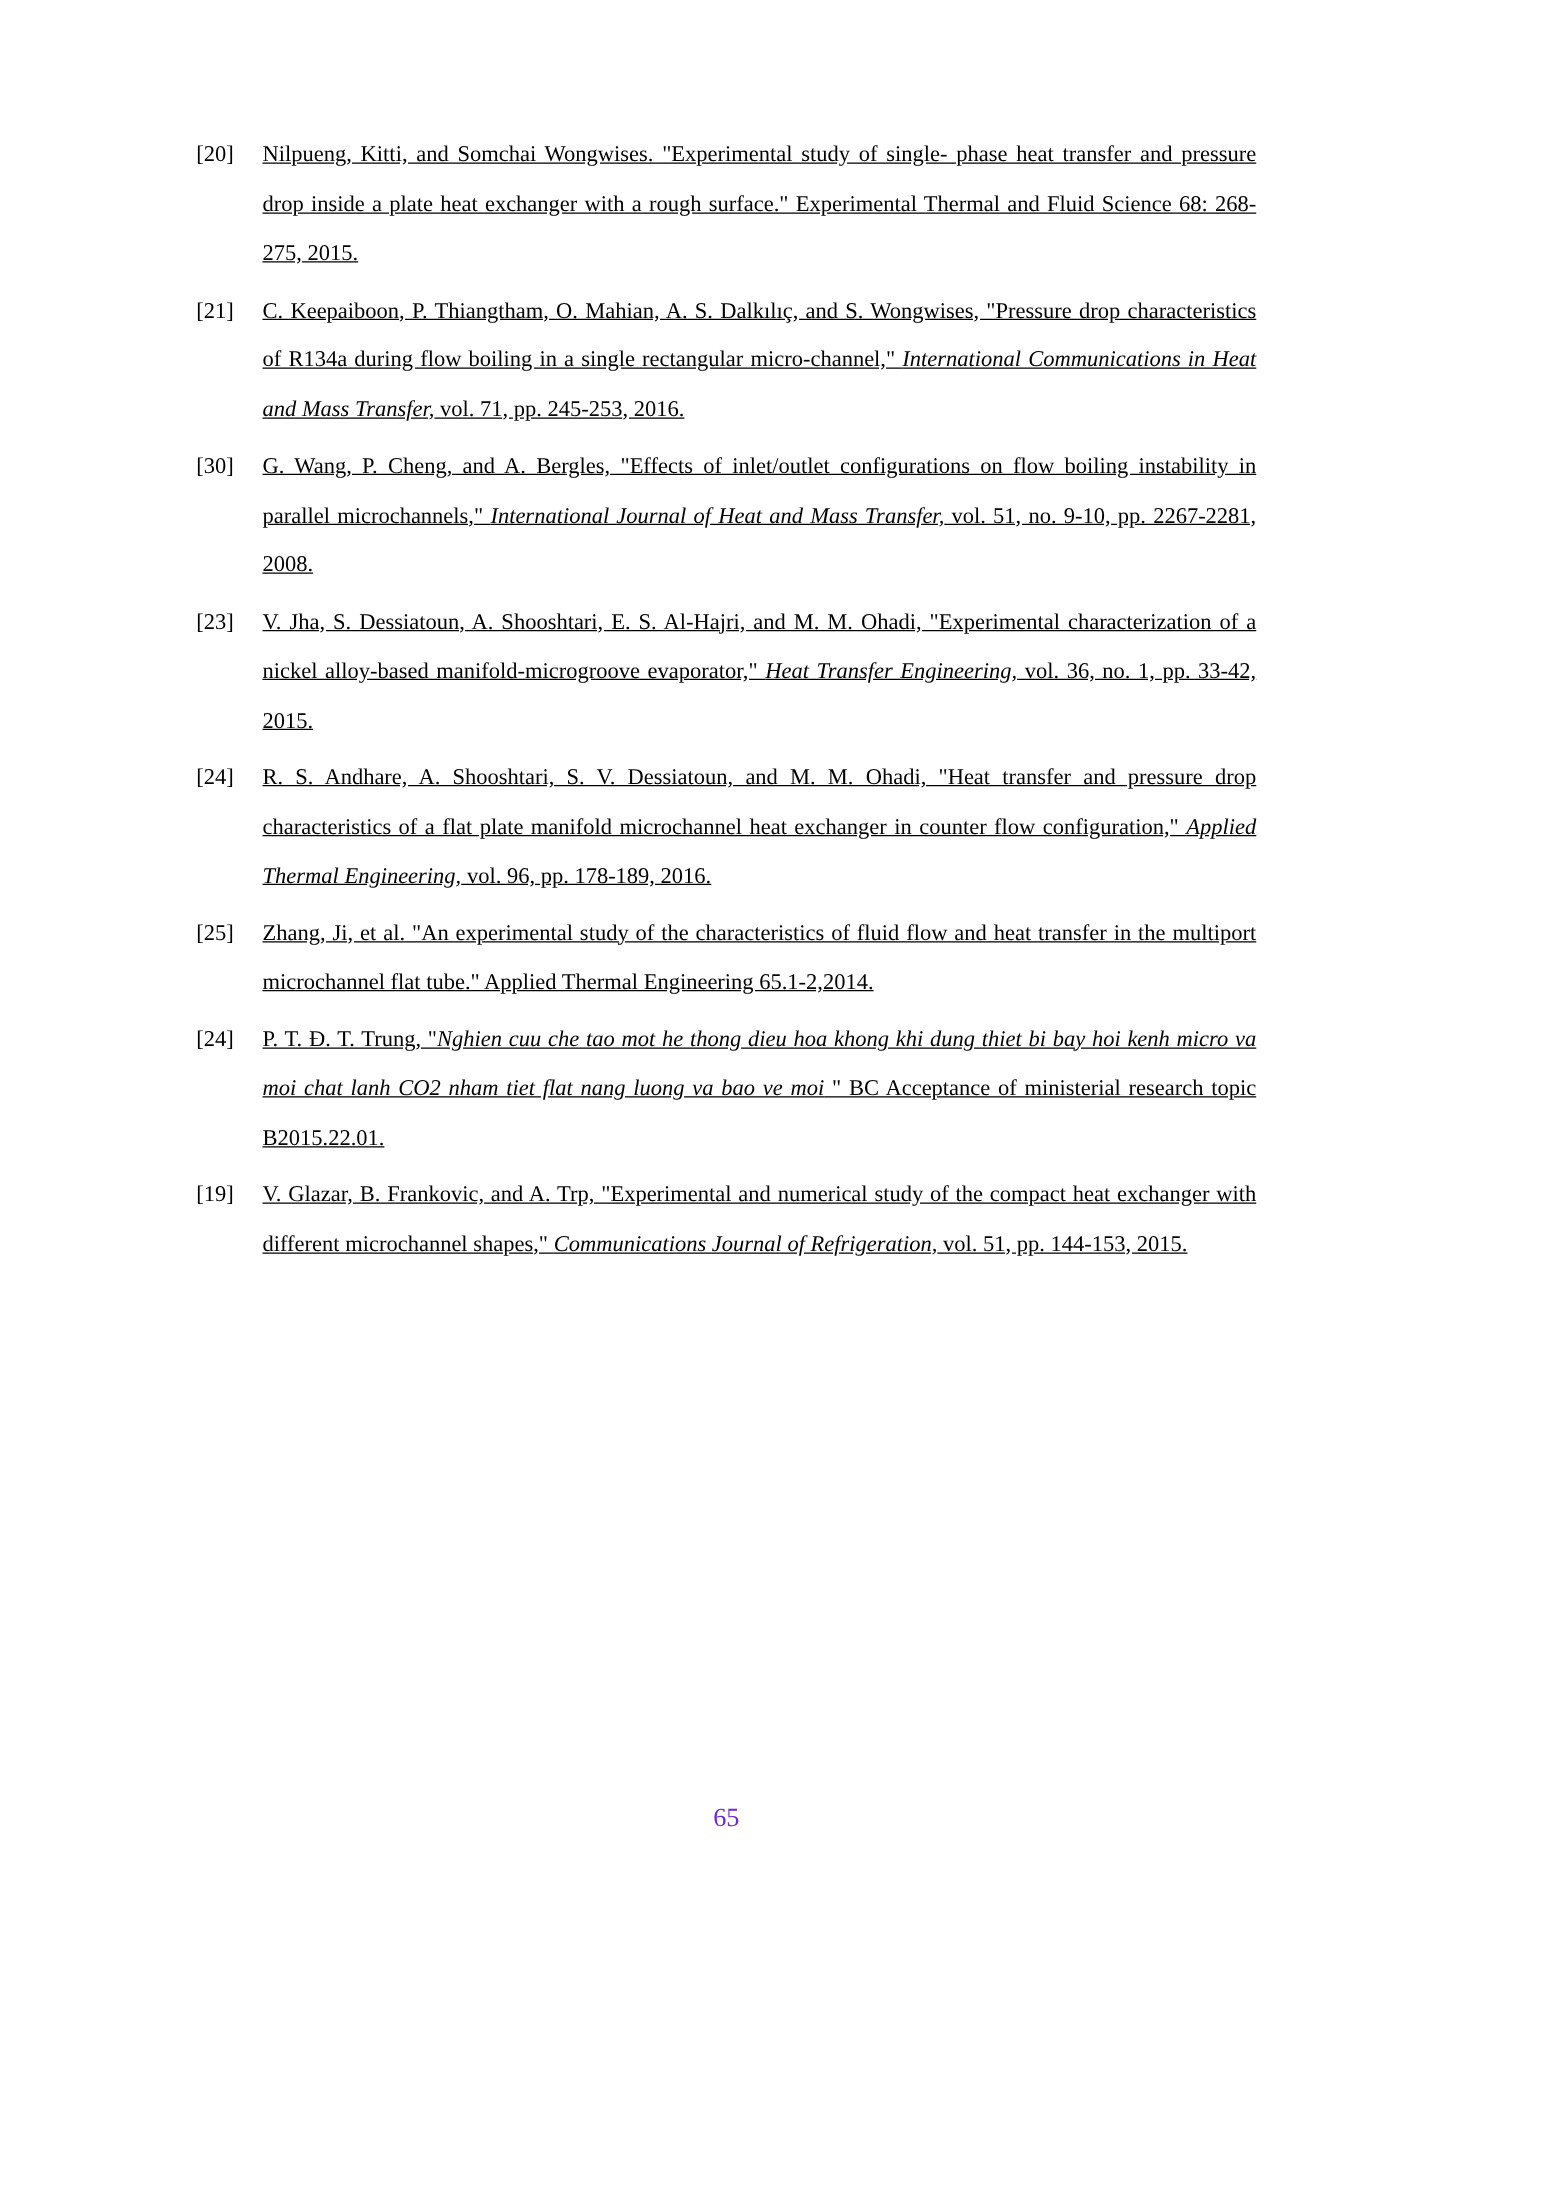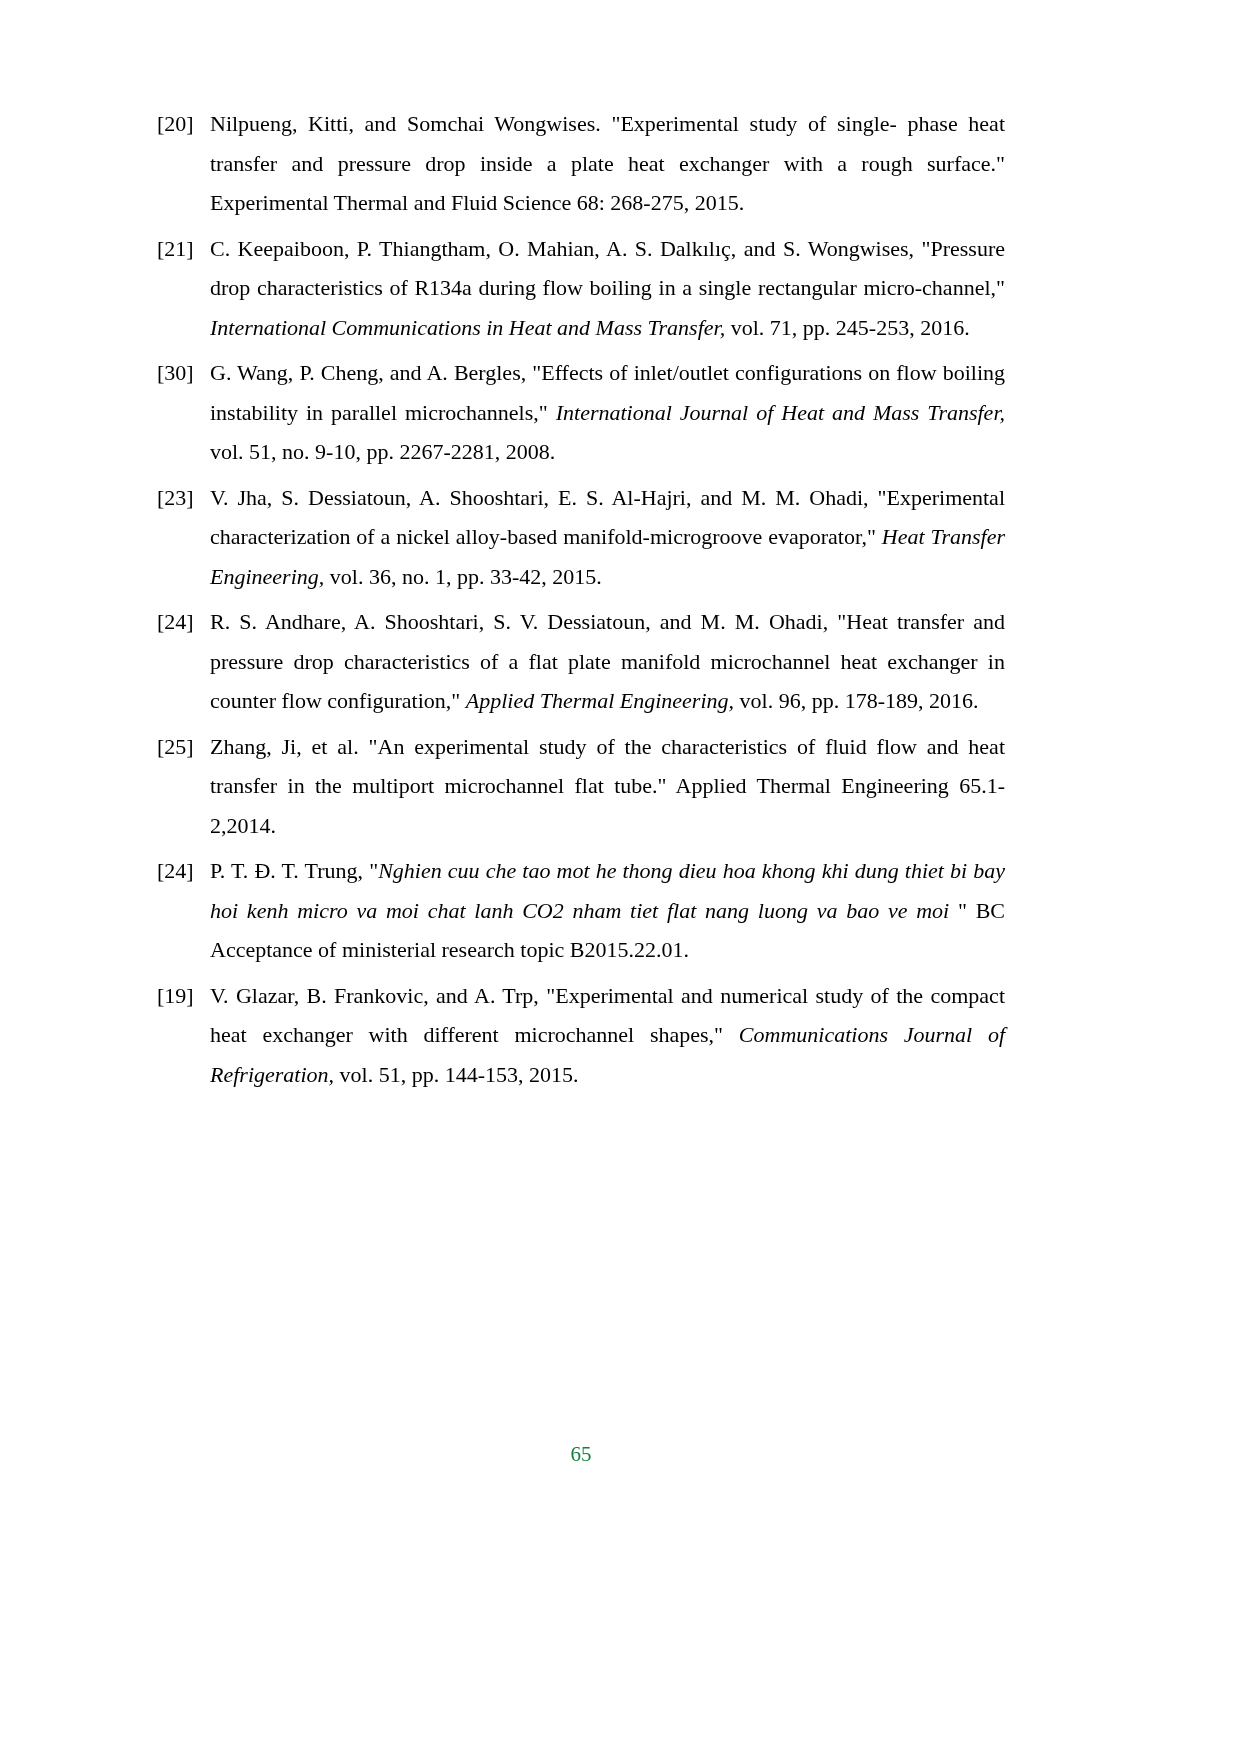--- a/index.html
+++ b/index.html
@@ -13,43 +13,44 @@
     background: #ffffff;
     overflow: hidden;
   }
   .content {
     position: absolute;
     top: 104px;
     left: 157px;
     width: 848px;
   }
   .ref {
-    font-size: 22px;
+    font-size: 18px;
     line-height: 39.5px;
     text-align: justify;
     padding-left: 53px;
     text-indent: -53px;
     margin-bottom: 6px;
+    text-decoration: underline;
   }
   .ref-label {
     display: inline-block;
     width: 53px;
     text-indent: 0;
   }
   .ref-body em {
     font-style: italic;
   }
   .page-number {
     position: absolute;
     top: 1442px;
     left: 157px;
     width: 848px;
     text-align: center;
     font-size: 21px;
-    color: #15803d;
+    color: #6d28d9;
   }
 </style>
 </head>
 <body>
 
 <div class="content" id="refs">
     <div class="ref"><span class="ref-label">[20]</span><span class="ref-body"><span>Nilpueng, Kitti, and Somchai Wongwises. "Experimental study of single- phase heat transfer and pressure drop inside a plate heat exchanger with a rough surface." Experimental Thermal and Fluid Science 68: 268-275, 2015.</span></span></div>
     <div class="ref"><span class="ref-label">[21]</span><span class="ref-body"><span>C. Keepaiboon, P. Thiangtham, O. Mahian, A. S. Dalkılıç, and S. Wongwises, "Pressure drop characteristics of R134a during flow boiling in a single rectangular micro-channel," </span><em>International Communications in Heat and Mass Transfer,</em><span> vol. 71, pp. 245-253, 2016.</span></span></div>
     <div class="ref"><span class="ref-label">[30]</span><span class="ref-body"><span>G. Wang, P. Cheng, and A. Bergles, "Effects of inlet/outlet configurations on flow boiling instability in parallel microchannels," </span><em>International Journal of Heat and Mass Transfer,</em><span> vol. 51, no. 9-10, pp. 2267-2281, 2008.</span></span></div>
     <div class="ref"><span class="ref-label">[23]</span><span class="ref-body"><span>V. Jha, S. Dessiatoun, A. Shooshtari, E. S. Al-Hajri, and M. M. Ohadi, "Experimental characterization of a nickel alloy-based manifold-microgroove evaporator," </span><em>Heat Transfer Engineering,</em><span> vol. 36, no. 1, pp. 33-42, 2015.</span></span></div>

